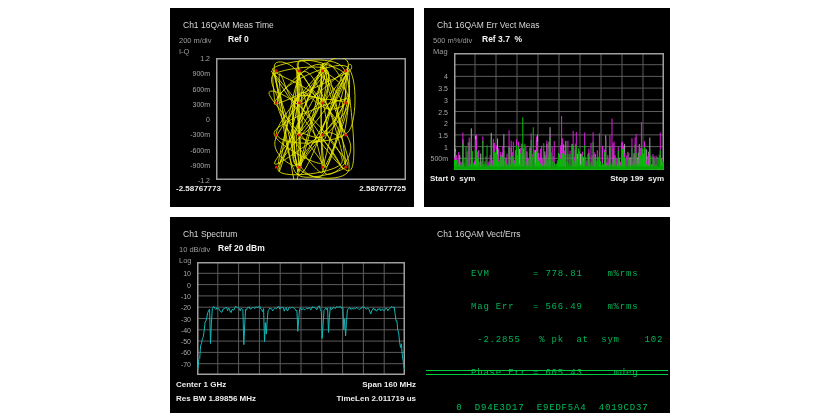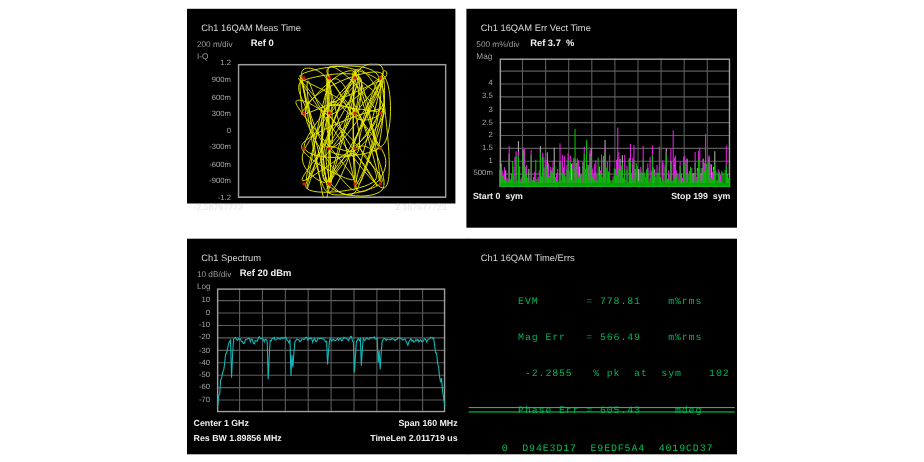--- a/index.html
+++ b/index.html
@@ -22,21 +22,21 @@
   .sep{position:absolute;left:2px;right:2px;top:153px;height:3px;
        border-top:1px solid #00cc44;border-bottom:1px solid #00cc44;}
   .hex-lines{position:absolute;left:26px;top:161px;font-family:"Liberation Mono",monospace;
              font-size:9px;letter-spacing:0.8px;line-height:12px;color:#00bf58;white-space:pre;}
 </style>
 </head>
 <body>
 
 <div id="screen">
 
-  <div class="panel" id="p-tl" style="left:170px;top:8px;width:244px;height:177px">
+  <div class="panel" id="p-tl" style="left:170px;top:8px;width:244px;height:199px">
     <div class="t title">Ch1 16QAM Meas Time</div>
     <div class="t scale">200 m/div</div>
     <div class="t ref" style="left:58px">Ref 0</div>
     <div class="t axis">I-Q</div>
     <div class="plot" style="left:46px;top:50px;width:190px;height:122px">
       <div class="yticks" id="yt-iq" style="left:-40px;width:37px">
           <span class="ytick" style="top: 0%;">1.2</span>
           <span class="ytick" style="top: 12.5%;">900m</span>
           <span class="ytick" style="top: 25%;">600m</span>
           <span class="ytick" style="top: 37.5%;">300m</span>
@@ -69,21 +69,21 @@
             <rect x="128.5" y="43.6" width="2.6" height="2.6" fill="#e01010"></rect>
             <rect x="128.5" y="11.5" width="2.6" height="2.6" fill="#e01010"></rect>
           </g>
         </svg>
     </div>
     <div class="t blabel" style="left:6px;top:177px">-2.58767773</div>
     <div class="t blabel" style="right:8px;top:177px">2.587677725</div>
   </div>
 
   <div class="panel" id="p-tr" style="left:424px;top:8px;width:246px;height:199px">
-    <div class="t title">Ch1 16QAM Err Vect Time</div>
+    <div class="t title">Ch1 16QAM Err Vect Meas</div>
     <div class="t scale">500 m%/div</div>
     <div class="t ref" style="left:58px">Ref 3.7  %</div>
     <div class="t axis">Mag</div>
     <div class="plot" style="left:30px;top:45px;width:210px;height:117px">
       <div class="yticks" id="yt-ev" style="left:-28px;width:25px">
           <span class="ytick" style="top: 20%;">4</span>
           <span class="ytick" style="top: 30%;">3.5</span>
           <span class="ytick" style="top: 40%;">3</span>
           <span class="ytick" style="top: 50%;">2.5</span>
           <span class="ytick" style="top: 60%;">2</span>
@@ -554,21 +554,21 @@
           <polyline points="0.0,104.9 0.9,107.4 1.8,97.5 2.7,96.6 3.6,83.6 4.5,81.6 5.4,76.4 6.3,74.9 7.2,68.5 8.1,60.1 9.0,58.9 9.9,55.0 10.8,50.6 11.7,48.4 12.6,47.1 13.5,81.5 14.4,61.6 15.3,46.7 16.2,45.1 17.1,44.7 18.0,46.6 18.9,47.5 19.8,45.8 20.7,46.8 21.6,46.3 22.5,48.3 23.4,48.7 24.3,50.3 25.2,49.9 26.1,46.9 27.0,46.9 27.9,46.1 28.8,45.6 29.7,45.4 30.6,48.6 31.5,46.3 32.4,46.5 33.3,50.0 34.2,50.6 35.1,47.4 36.0,47.7 36.9,48.2 37.8,45.6 38.7,44.1 39.6,45.1 40.5,46.0 41.4,45.8 42.3,46.3 43.2,48.8 44.1,46.3 45.0,46.7 45.9,47.8 46.8,82.7 47.7,62.6 48.6,47.4 49.5,47.9 50.4,45.7 51.3,45.7 52.2,44.8 53.1,47.1 54.0,46.8 54.9,46.3 55.8,45.3 56.7,45.7 57.6,46.6 58.5,45.0 59.4,44.8 60.3,45.9 61.2,44.8 62.1,45.0 63.0,44.6 63.9,47.2 64.8,47.9 65.7,49.6 66.6,46.5 67.5,79.8 68.4,60.6 69.3,72.1 70.2,58.4 71.1,48.7 72.0,47.5 72.9,46.0 73.8,46.9 74.7,46.8 75.6,48.8 76.5,47.9 77.4,46.4 78.3,46.0 79.2,46.8 80.1,46.2 81.0,44.6 81.9,44.6 82.8,47.2 83.7,45.5 84.6,46.0 85.5,44.9 86.4,46.1 87.3,49.2 88.2,46.6 89.1,45.5 90.0,48.5 90.9,48.6 91.8,45.9 92.7,45.4 93.6,46.1 94.5,45.6 95.4,45.3 96.3,45.8 97.2,46.2 98.1,47.2 99.0,48.9 99.9,48.2 100.8,69.3 101.7,57.1 102.6,47.2 103.5,45.6 104.5,48.2 105.4,47.1 106.3,46.5 107.2,47.7 108.1,47.6 109.0,46.7 109.9,45.8 110.8,47.1 111.7,45.8 112.6,45.6 113.5,47.7 114.4,47.3 115.3,44.7 116.2,45.3 117.1,45.3 118.0,46.0 118.9,46.1 119.8,47.8 120.7,45.8 121.6,44.2 122.5,43.9 123.4,47.9 124.3,49.4 125.2,76.4 126.1,62.0 127.0,48.5 127.9,47.2 128.8,45.8 129.7,47.6 130.6,46.0 131.5,70.4 132.4,55.5 133.3,45.2 134.2,47.4 135.1,47.2 136.0,45.5 136.9,45.3 137.8,46.5 138.7,46.2 139.6,44.7 140.5,45.2 141.4,45.1 142.3,45.0 143.2,44.3 144.1,45.9 145.0,46.2 145.9,45.3 146.8,67.7 147.7,57.1 148.6,73.9 149.5,59.6 150.4,48.1 151.3,46.7 152.2,45.9 153.1,46.0 154.0,47.5 154.9,46.4 155.8,46.7 156.7,46.9 157.6,46.6 158.5,46.8 159.4,45.5 160.3,46.1 161.2,46.6 162.1,47.7 163.0,46.7 163.9,46.7 164.8,45.3 165.7,44.9 166.6,45.5 167.5,45.3 168.4,46.6 169.3,47.1 170.2,46.5 171.1,46.2 172.0,47.7 172.9,49.9 173.8,51.9 174.7,48.9 175.6,47.4 176.5,45.9 177.4,48.0 178.3,47.2 179.2,49.0 180.1,48.8 181.0,46.7 181.9,47.7 182.8,46.5 183.7,48.8 184.6,47.6 185.5,46.8 186.4,48.6 187.3,48.7 188.2,47.3 189.1,46.0 190.0,46.8 190.9,48.8 191.8,47.0 192.7,46.4 193.6,45.9 194.5,44.5 195.4,44.9 196.3,45.8 197.2,45.1 198.1,51.8 199.0,58.9 199.9,58.9 200.8,68.3 201.7,71.0 202.6,80.1 203.5,85.5 204.4,81.7 205.3,93.1 206.2,99.0 207.1,105.4 208.0,107.1" fill="none" stroke="#12b7b7" stroke-width="1"></polyline>
         </svg>
     </div>
     <div class="t blabel" style="left:6px;top:164px">Center 1 GHz</div>
     <div class="t blabel" style="right:9px;top:164px">Span 160 MHz</div>
     <div class="t blabel" style="left:6px;top:178px">Res BW 1.89856 MHz</div>
     <div class="t blabel" style="right:9px;top:178px">TimeLen 2.011719 us</div>
   </div>
 
   <div class="panel" id="p-br" style="left:424px;top:217px;width:246px;height:196px">
-    <div class="t title">Ch1 16QAM Time/Errs</div>
+    <div class="t title">Ch1 16QAM Vect/Errs</div>
     <div class="green-lines">
       <div>EVM       = 778.81    m%rms</div>
       <div>Mag Err   = 566.49    m%rms</div>
       <div> -2.2855   % pk  at  sym    102</div>
       <div>Phase Err = 605.43     mdeg</div>
       
       
       
       
       

